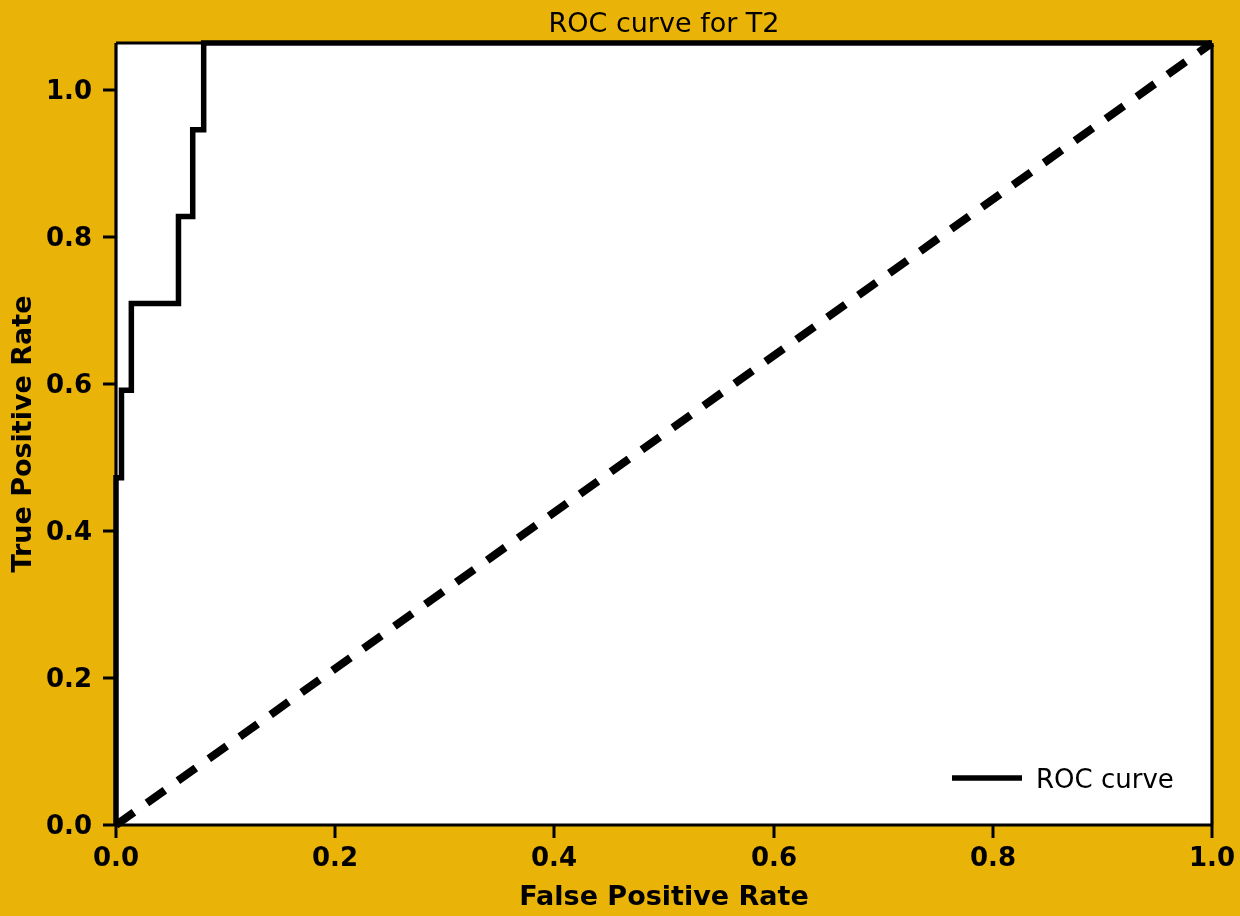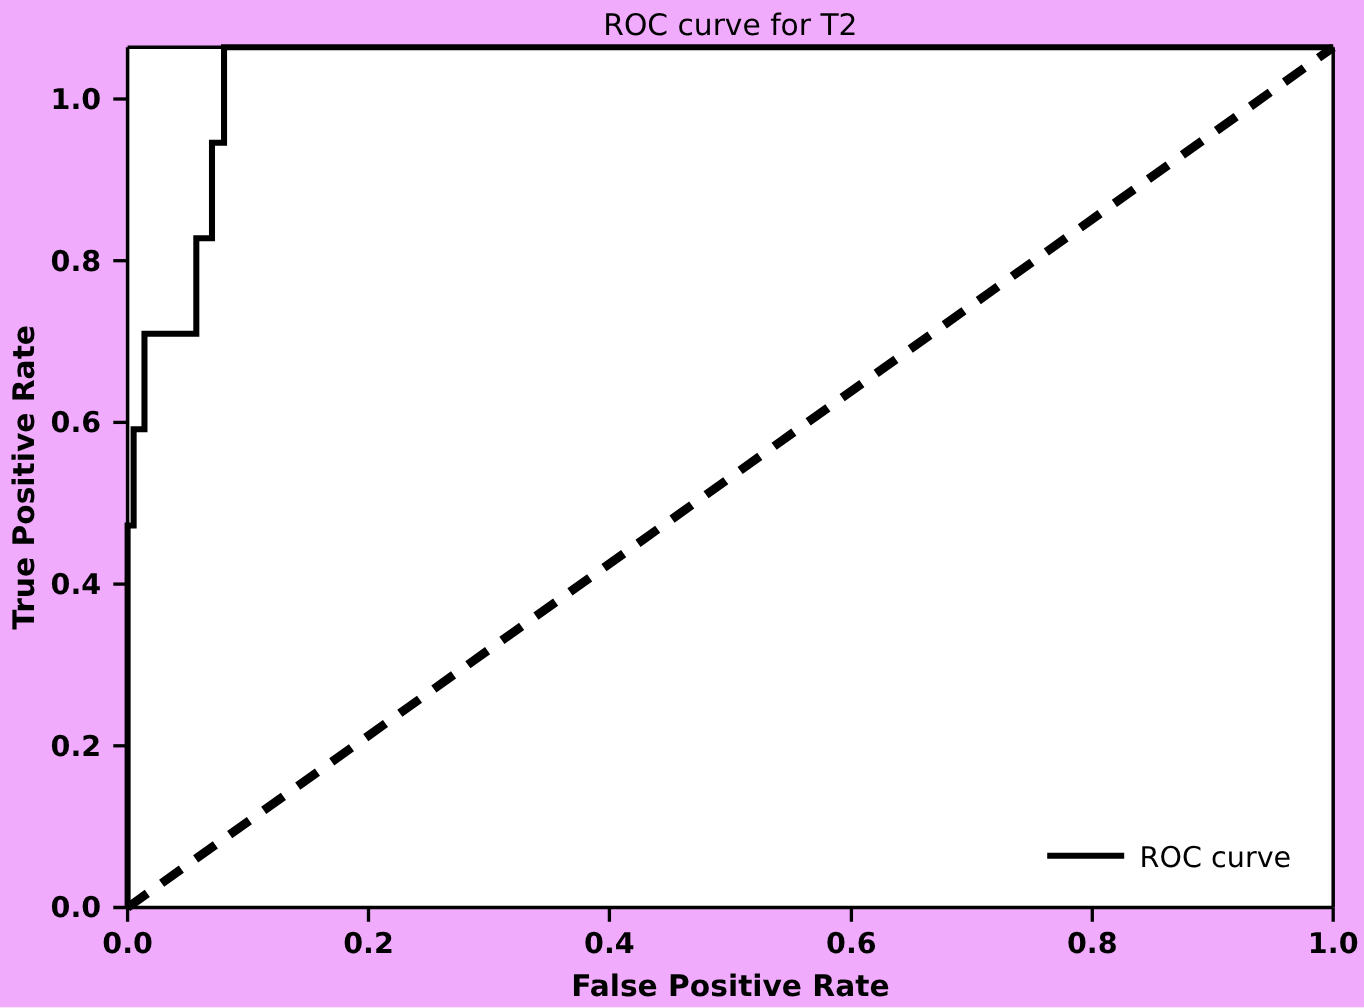--- a/index.html
+++ b/index.html
@@ -11,21 +11,21 @@
   body {
     width: 1240px;
     height: 916px;
     font-family: "DejaVu Sans", sans-serif;
     overflow: hidden;
   }
   #figure {
     position: relative;
     width: 1240px;
     height: 916px;
-    background: #f0abfc;
+    background: #eab308;
   }
   #chart-svg {
     position: absolute;
     left: 0;
     top: 0;
     width: 1240px;
     height: 916px;
     display: block;
   }
   .title-text {

